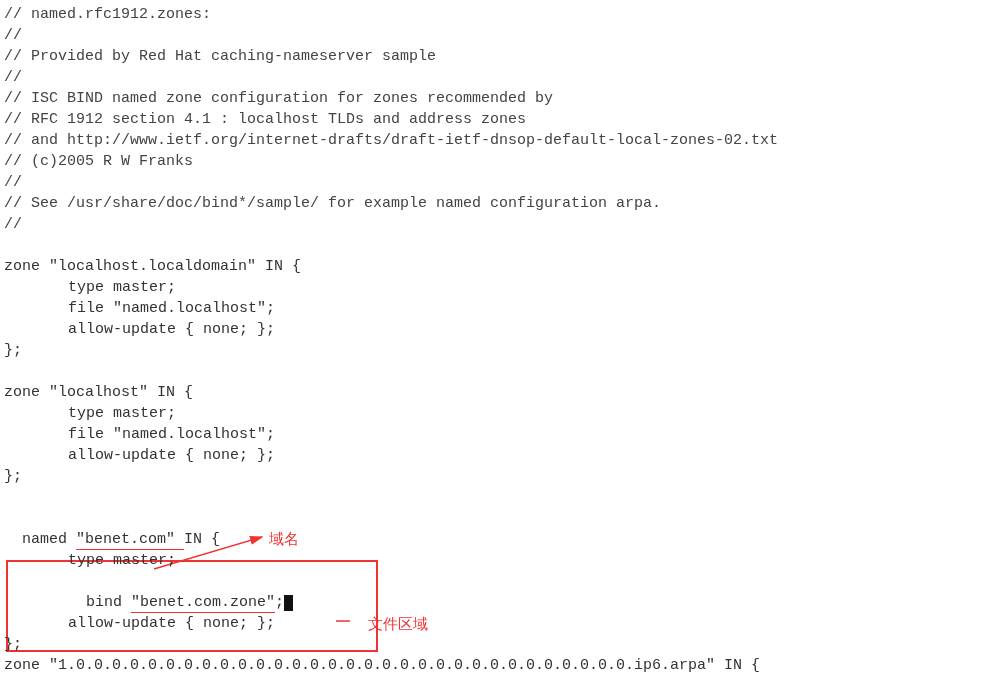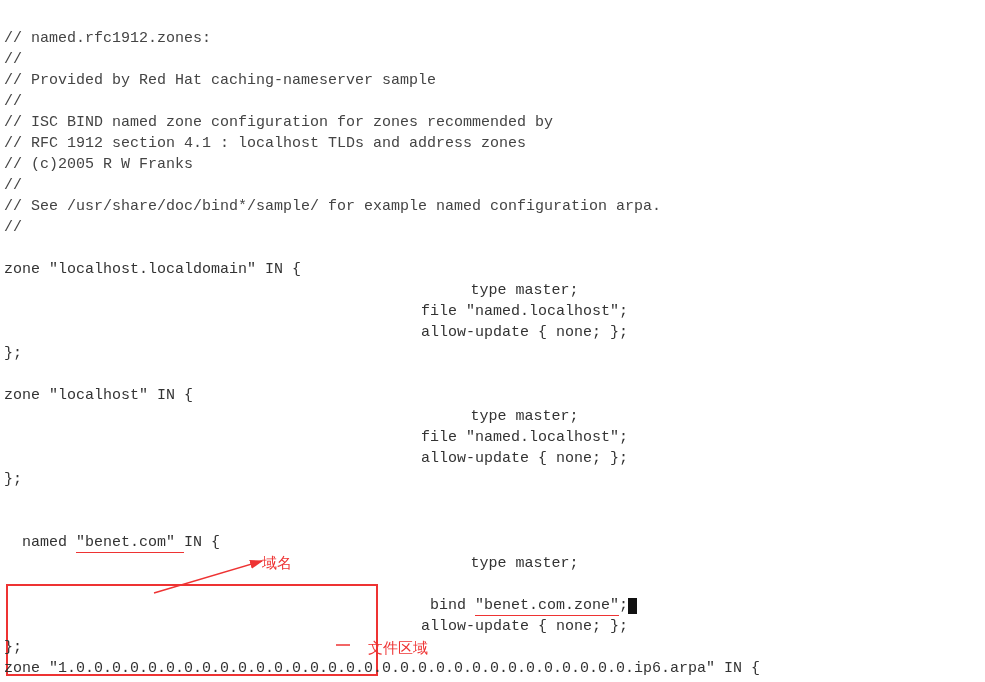--- a/index.html
+++ b/index.html
@@ -11,21 +11,21 @@
     color: #444;
     background: #fff;
     width: 985px;
     box-sizing: border-box;
   }
   .line {
     white-space: pre;
     position: relative;
     z-index: 2;
   }
-  .indent { padding-left: 64px; text-align: center; }
+  .indent { padding-left: 64px; }
   .cfg { color: #333; }
   .underline-red { border-bottom: 1px solid #e33; padding-bottom: 1px; }
   .cursor-block {
     display: inline-block;
     width: 9px;
     height: 16px;
     background: #111;
     vertical-align: text-bottom;
   }
   .annot-label {
@@ -35,54 +35,54 @@
     font-size: 15px;
     z-index: 3;
   }
   svg.overlay {
     position: absolute;
     pointer-events: none;
     z-index: 1;
   }
   .wrap {
     position: relative;
-    margin-top: 24px;
   }
 </style>
 </head>
 <body>
 
 <div class="wrap">
 
 <div class="line">// named.rfc1912.zones:</div>
 <div class="line">//</div>
 <div class="line">// Provided by Red Hat caching-nameserver sample</div>
 <div class="line">//</div>
 <div class="line">// ISC BIND named zone configuration for zones recommended by</div>
 <div class="line">// RFC 1912 section 4.1 : localhost TLDs and address zones</div>
+<div class="line">// and http://www.ietf.org/internet-drafts/draft-ietf-dnsop-default-local-zones-02.txt</div>
 <div class="line">// (c)2005 R W Franks</div>
 <div class="line">//</div>
 <div class="line">// See /usr/share/doc/bind*/sample/ for example named configuration arpa.</div>
 <div class="line">//</div>
 <div class="line">&nbsp;</div>
 
 <div class="line cfg">zone "localhost.localdomain" IN {</div>
 <div class="line cfg indent">type master;</div>
 <div class="line cfg indent">file "named.localhost";</div>
 <div class="line cfg indent">allow-update { none; };</div>
 <div class="line cfg">};</div>
 <div class="line">&nbsp;</div>
 
 <div class="line cfg">zone "localhost" IN {</div>
 <div class="line cfg indent">type master;</div>
 <div class="line cfg indent">file "named.localhost";</div>
 <div class="line cfg indent">allow-update { none; };</div>
 <div class="line cfg">};</div>
 
-<div class="annot-label" style="left:258px; top:524px;">域名</div>
+<div class="annot-label" style="left:265px; top:524px;">域名</div>
 <div class="annot-label" style="left:364px; top:609px;">文件区域</div>
 
 <svg class="overlay" style="left:0; top:0;" width="985" height="682">
   <defs>
     <marker id="ah" markerWidth="10" markerHeight="10" refX="8" refY="3" orient="auto">
       <path d="M0,0 L9,3 L0,6 Z" fill="#e33"></path>
     </marker>
   </defs>
   <line x1="150" y1="565" x2="258" y2="533" stroke="#e33" stroke-width="1.5" marker-end="url(#ah)"></line>
 

